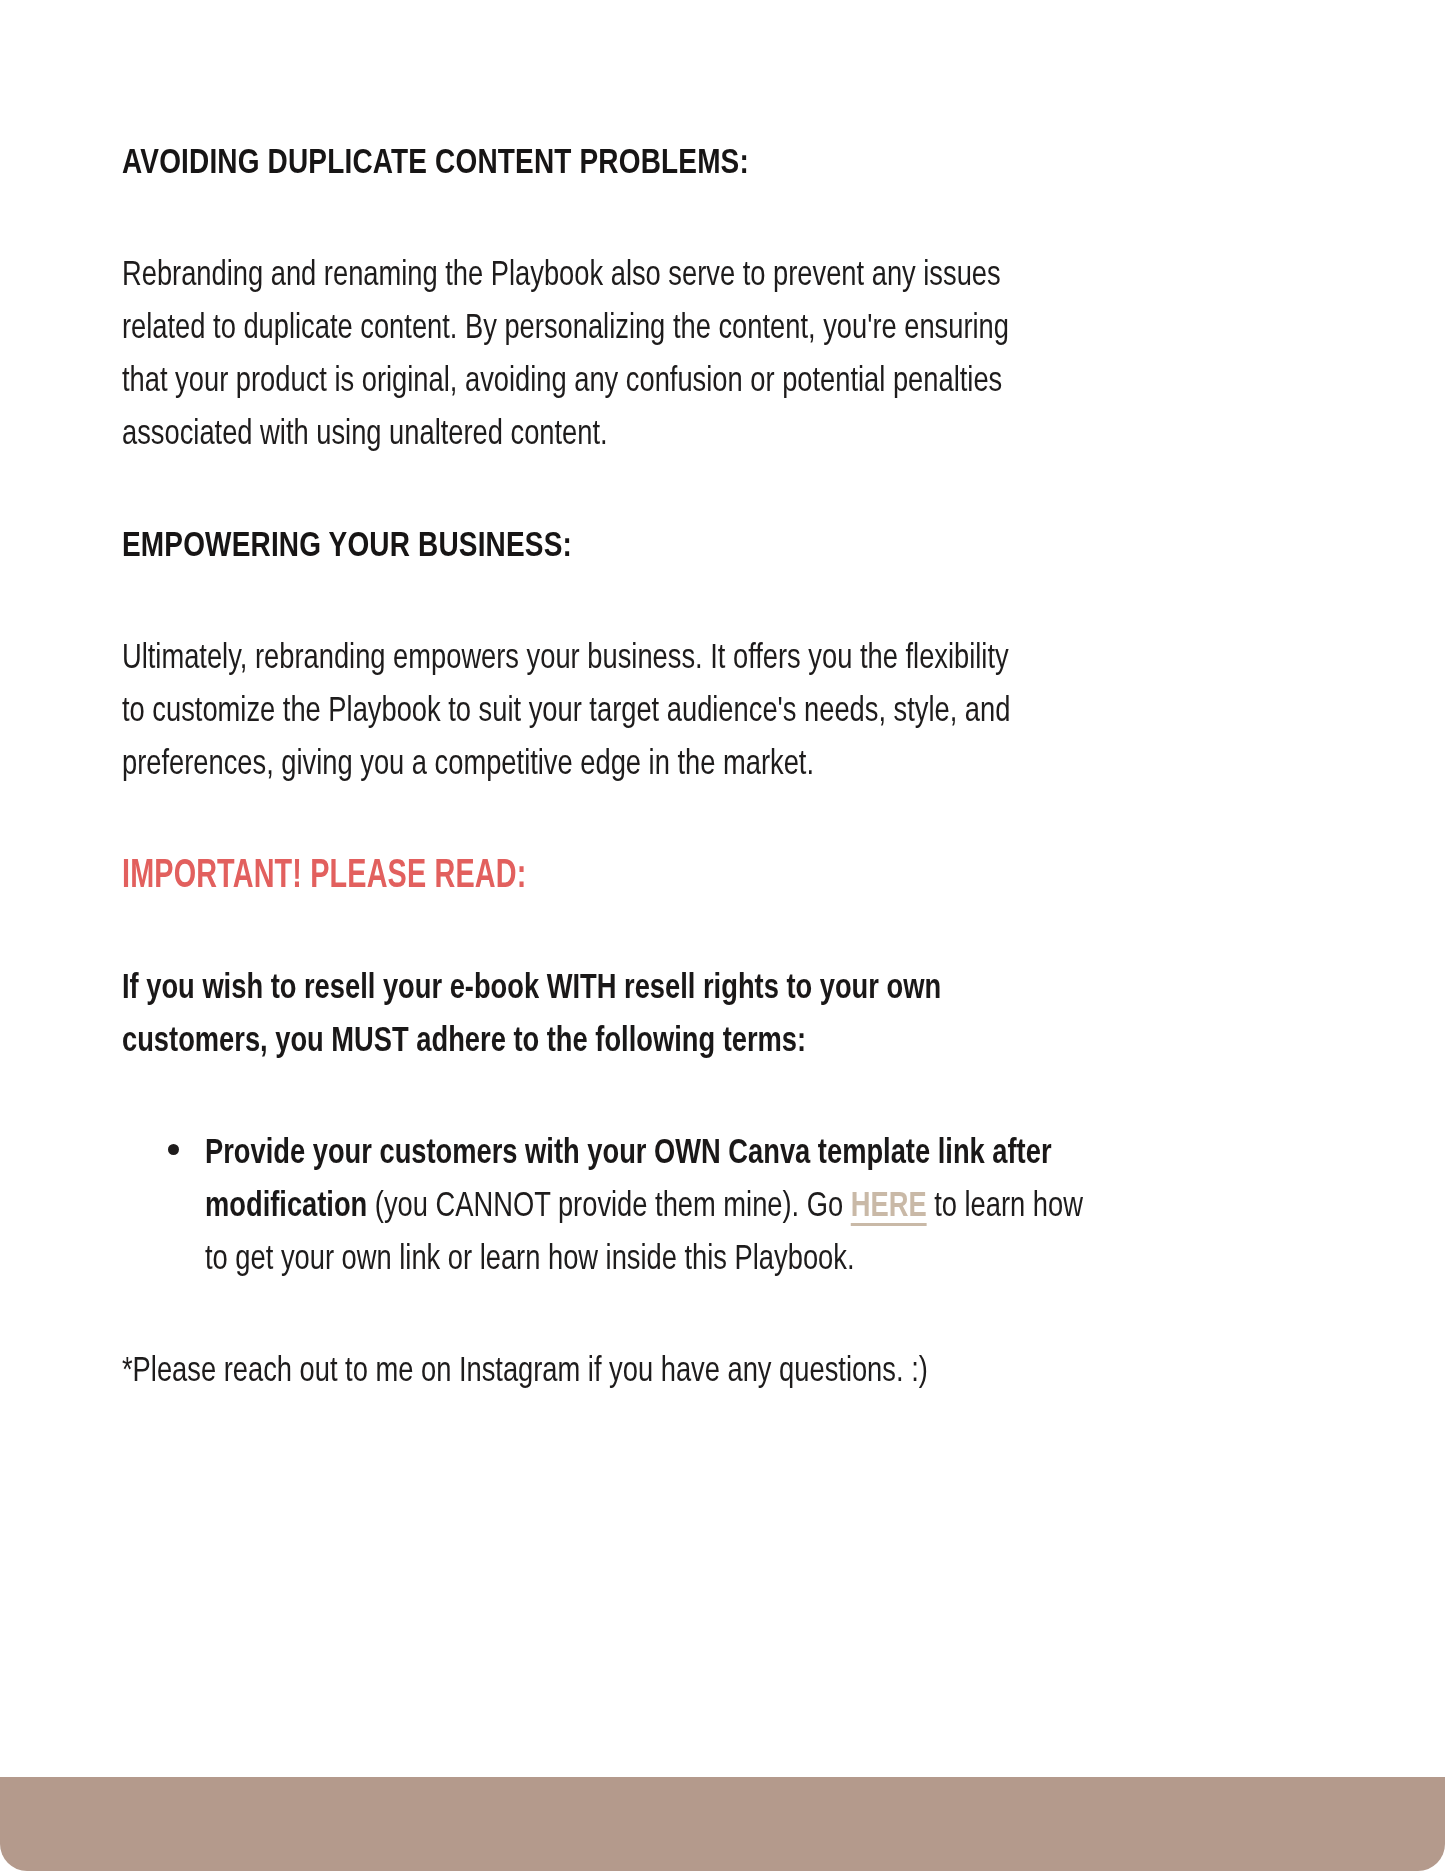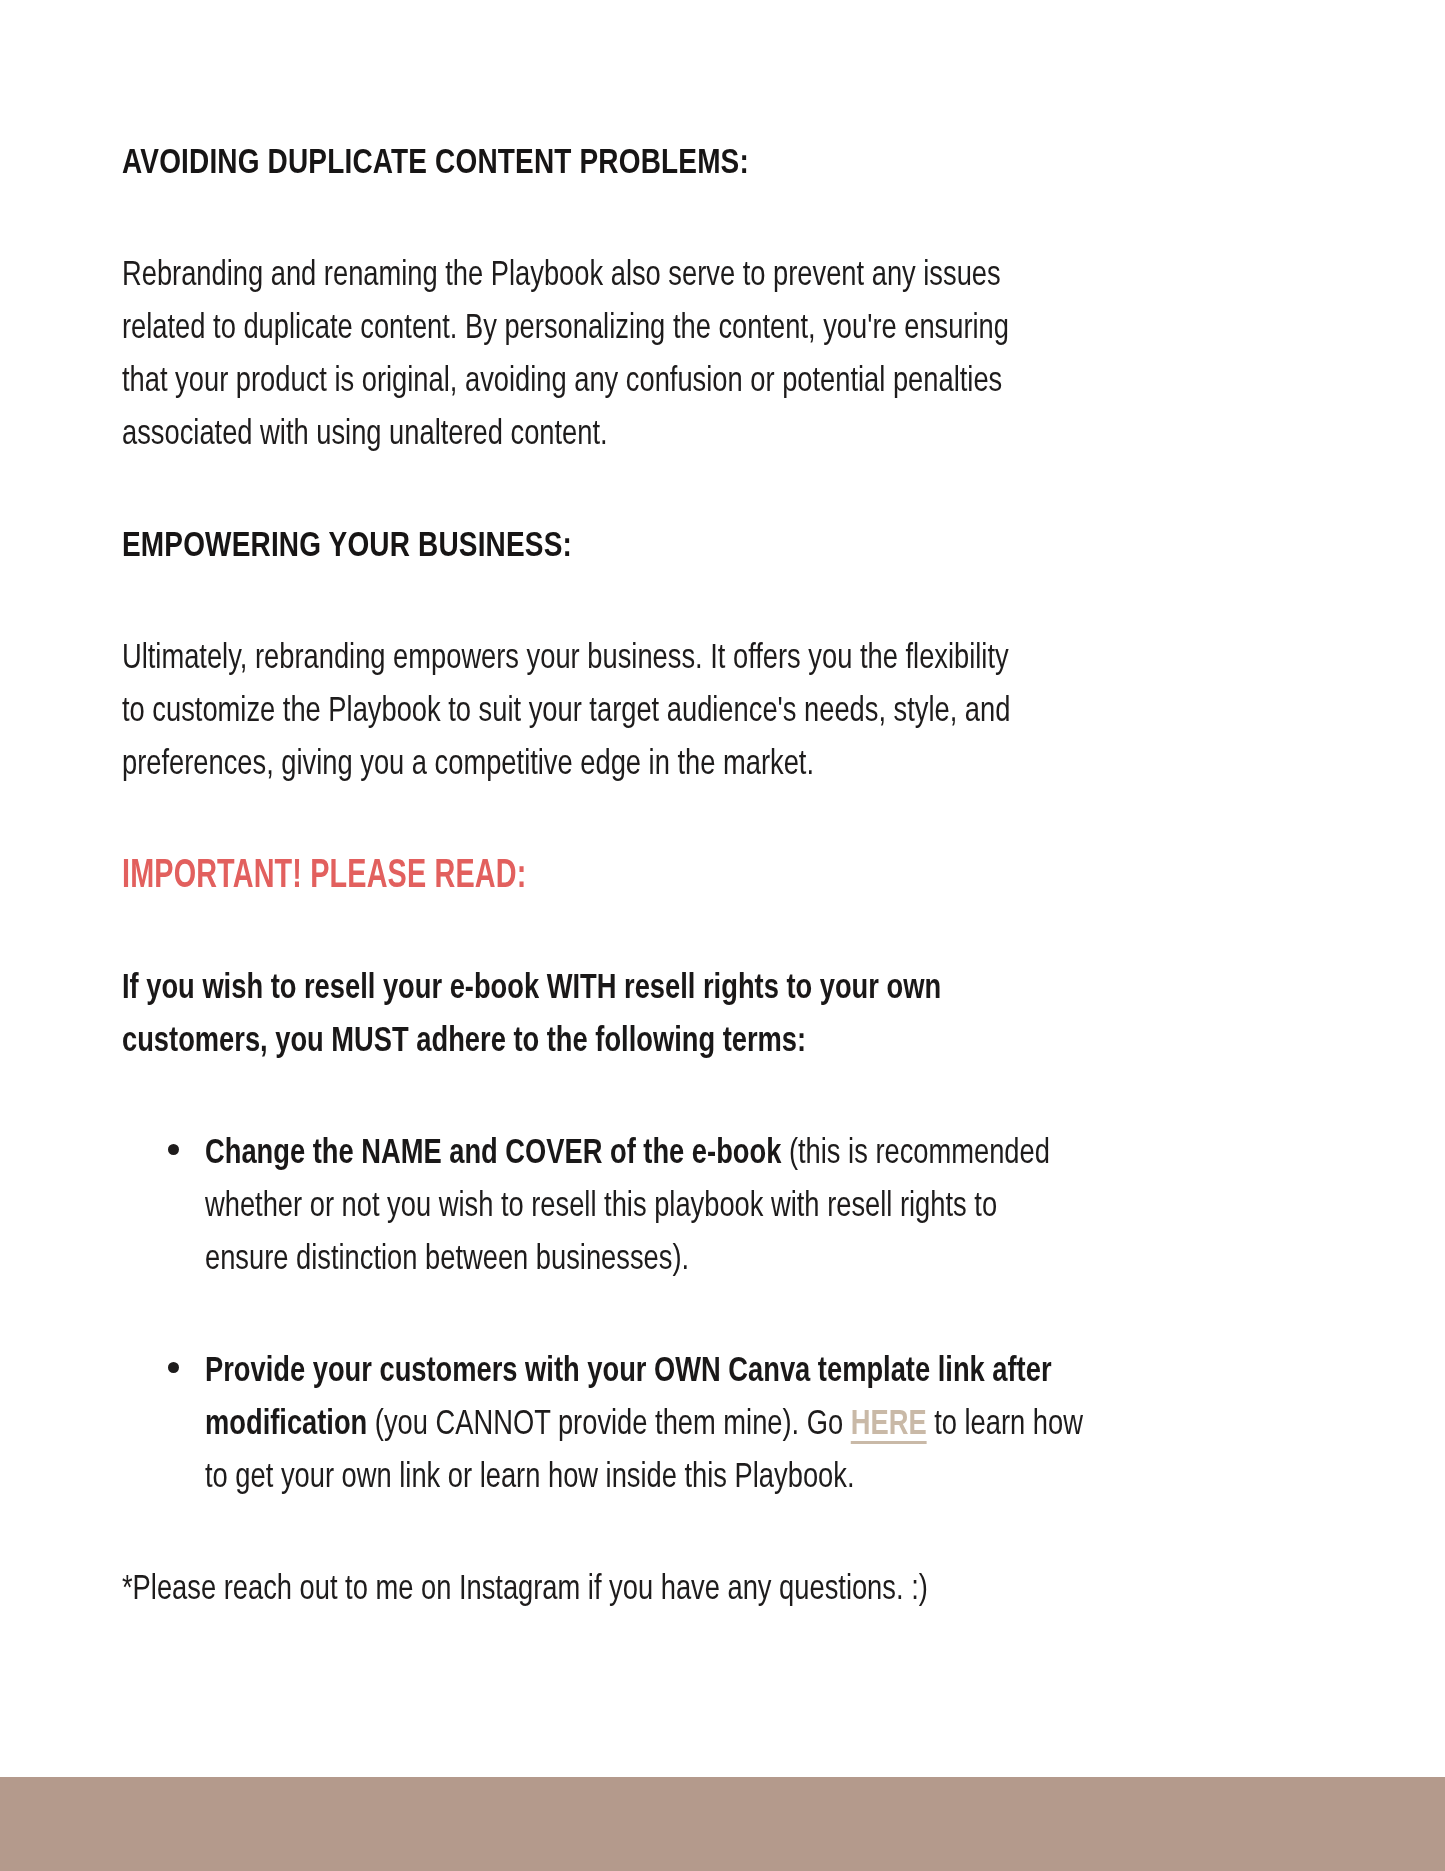--- a/index.html
+++ b/index.html
@@ -4,20 +4,21 @@
 <style>
   * { margin:0; padding:0; box-sizing:border-box; }
   html,body { background:#ffffff; }
   .page {
     position:relative;
     width:1445px; height:1871px;
     background:#ffffff;
     overflow:hidden;
     font-family:"Liberation Sans", sans-serif;
     color:#1e1c1c;
+    border-radius:27px;
   }
   .content {
     position:absolute;
     top:134px; left:122px; right:122px;
   }
   .block { margin-bottom:59px; }
 
   h2.section-heading {
     font-size:35px; line-height:53px; font-weight:700;
     color:#171515; letter-spacing:0.2px;
@@ -90,26 +91,20 @@
 preferences, giving you a competitive edge in the market.</p>
 
     <h2 class="section-heading red block">IMPORTANT! PLEASE READ:</h2>
 
     <p class="body-text bold block">If you wish to resell your e-book WITH resell rights to your own
 customers, you MUST adhere to the following terms:</p>
 
     <ul class="terms">
       <li class="term">
           <span class="bullet-dot"></span>
-          <span class="li-text"><span class="term-bold">Change the NAME and COVER of the e-book</span><span> (this is recommended
-whether or not you wish to resell this playbook with resell rights to
-ensure distinction between businesses).</span></span>
-        </li>
-      <li class="term">
-          <span class="bullet-dot"></span>
           <span class="li-text"><span class="term-bold">Provide your customers with your OWN Canva template link after
 modification</span><span> (you CANNOT provide them mine). Go </span><a class="here-link">HERE</a><span> to learn how
 to get your own link or learn how inside this Playbook.</span></span>
         </li>
     </ul>
 
     <p class="body-text">*Please reach out to me on Instagram if you have any questions. :)</p>
 
   </div>
 

